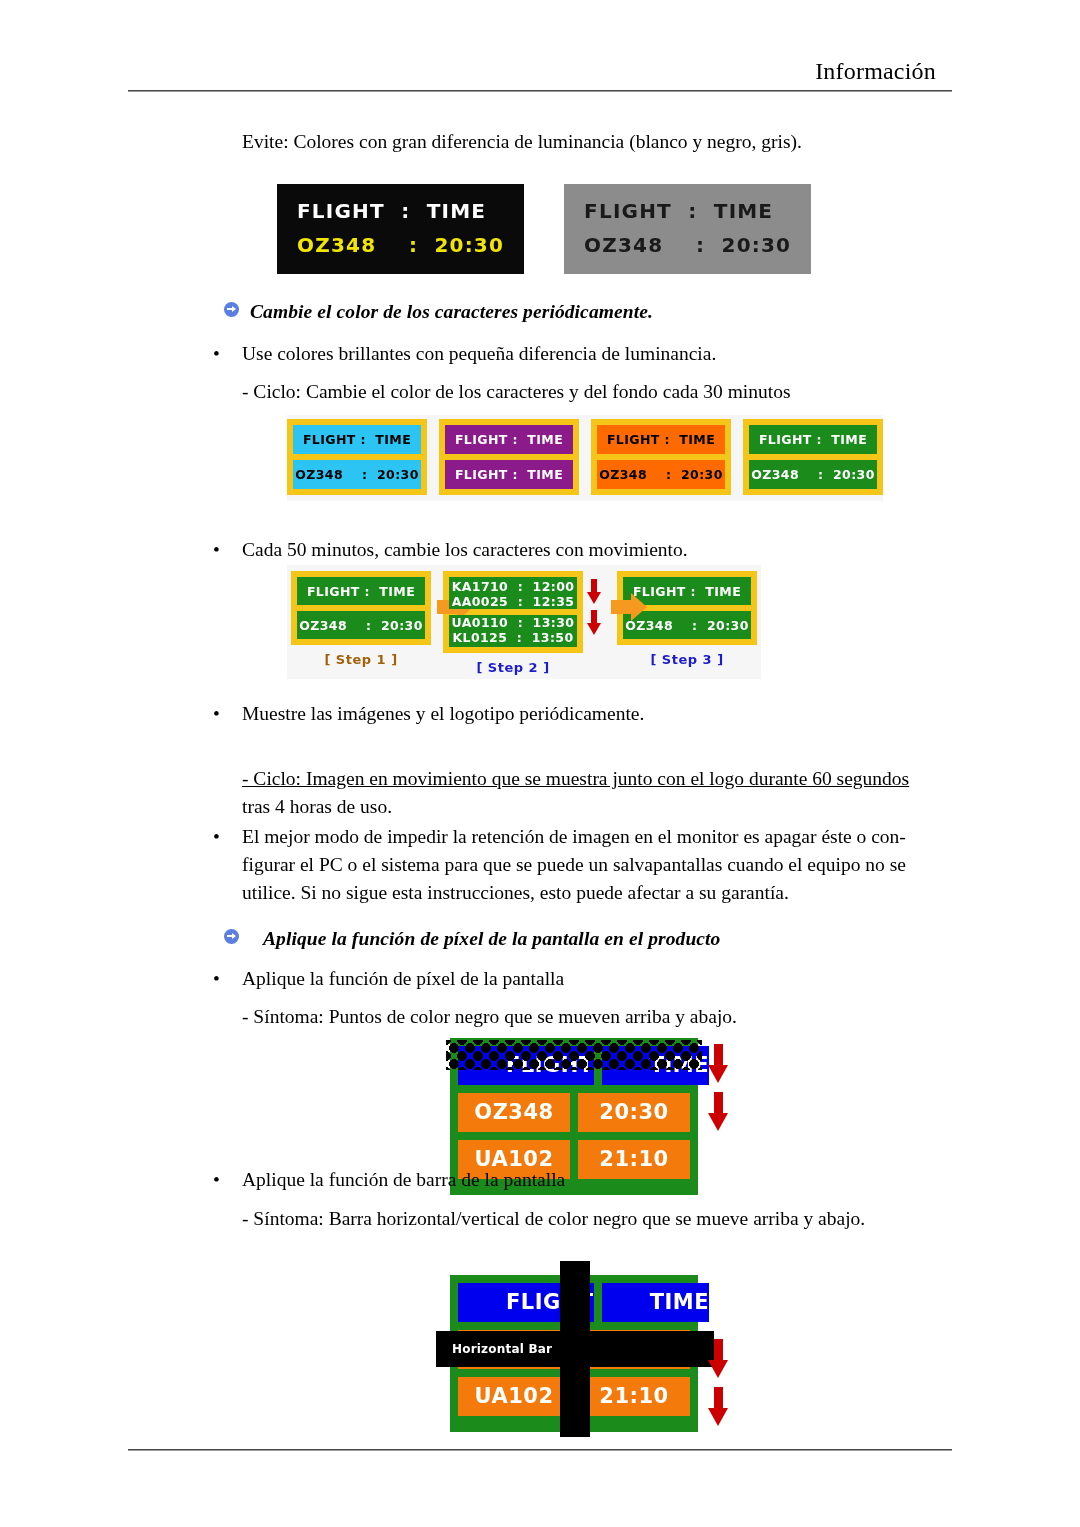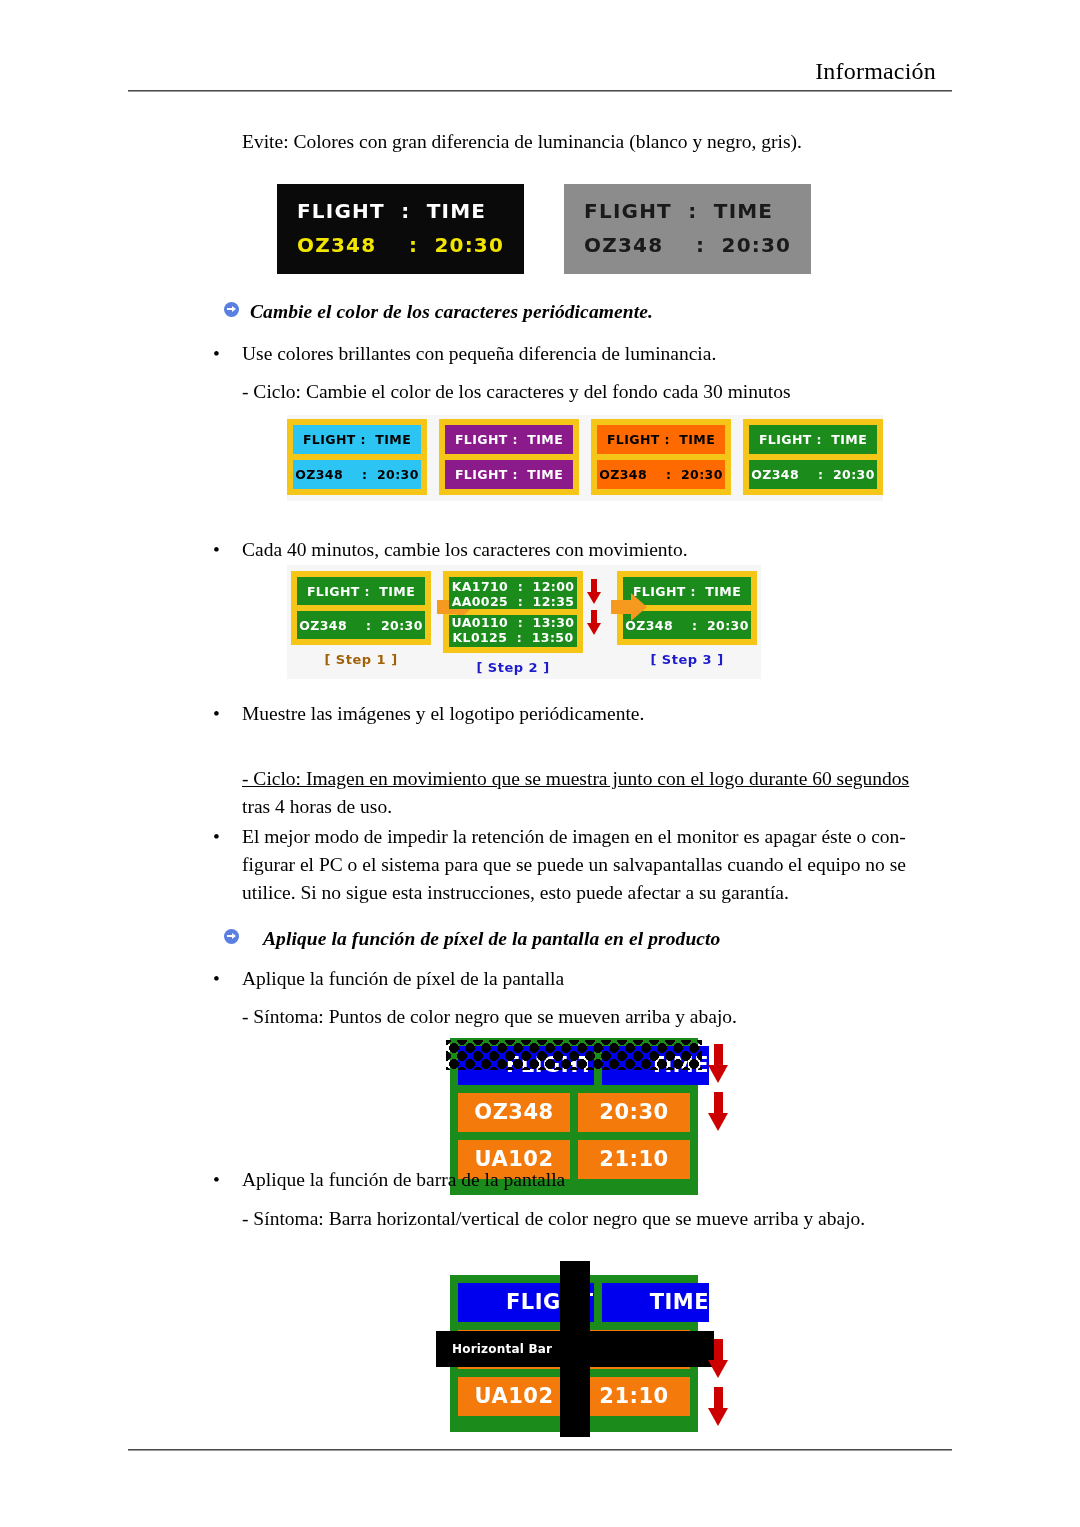--- a/index.html
+++ b/index.html
@@ -406,21 +406,21 @@
       </div>
       <div class="ctile" style="background: rgb(245, 197, 24);">
         <div class="cell c1" id="t3a" style="background: rgb(27, 140, 27); color: rgb(255, 255, 255);">FLIGHT :  TIME</div>
         <div class="cell c2" id="t3b" style="background: rgb(27, 140, 27); color: rgb(255, 255, 255);">OZ348    :  20:30</div>
       </div>
     </div>
   </div>
 
   <div class="bullet-row" style="top:536px;">
     <span class="bullet-dot">•</span>
-    <span class="bullet-text">Cada 40 minutos, cambie los caracteres con movimiento.</span>
+    <span class="bullet-text">Cada 50 minutos, cambie los caracteres con movimiento.</span>
   </div>
 
   <div class="fig" style="top:565px; left:287px;">
     <div class="steps">
       <div class="step-col">
         <div class="step-tile" style="background: rgb(245, 197, 24);">
           <div class="cell c1">FLIGHT :  TIME</div>
           <div class="cell c2">OZ348    :  20:30</div>
         </div>
         <div class="step-label" style="color: #a16207;">[ Step 1 ]</div>

